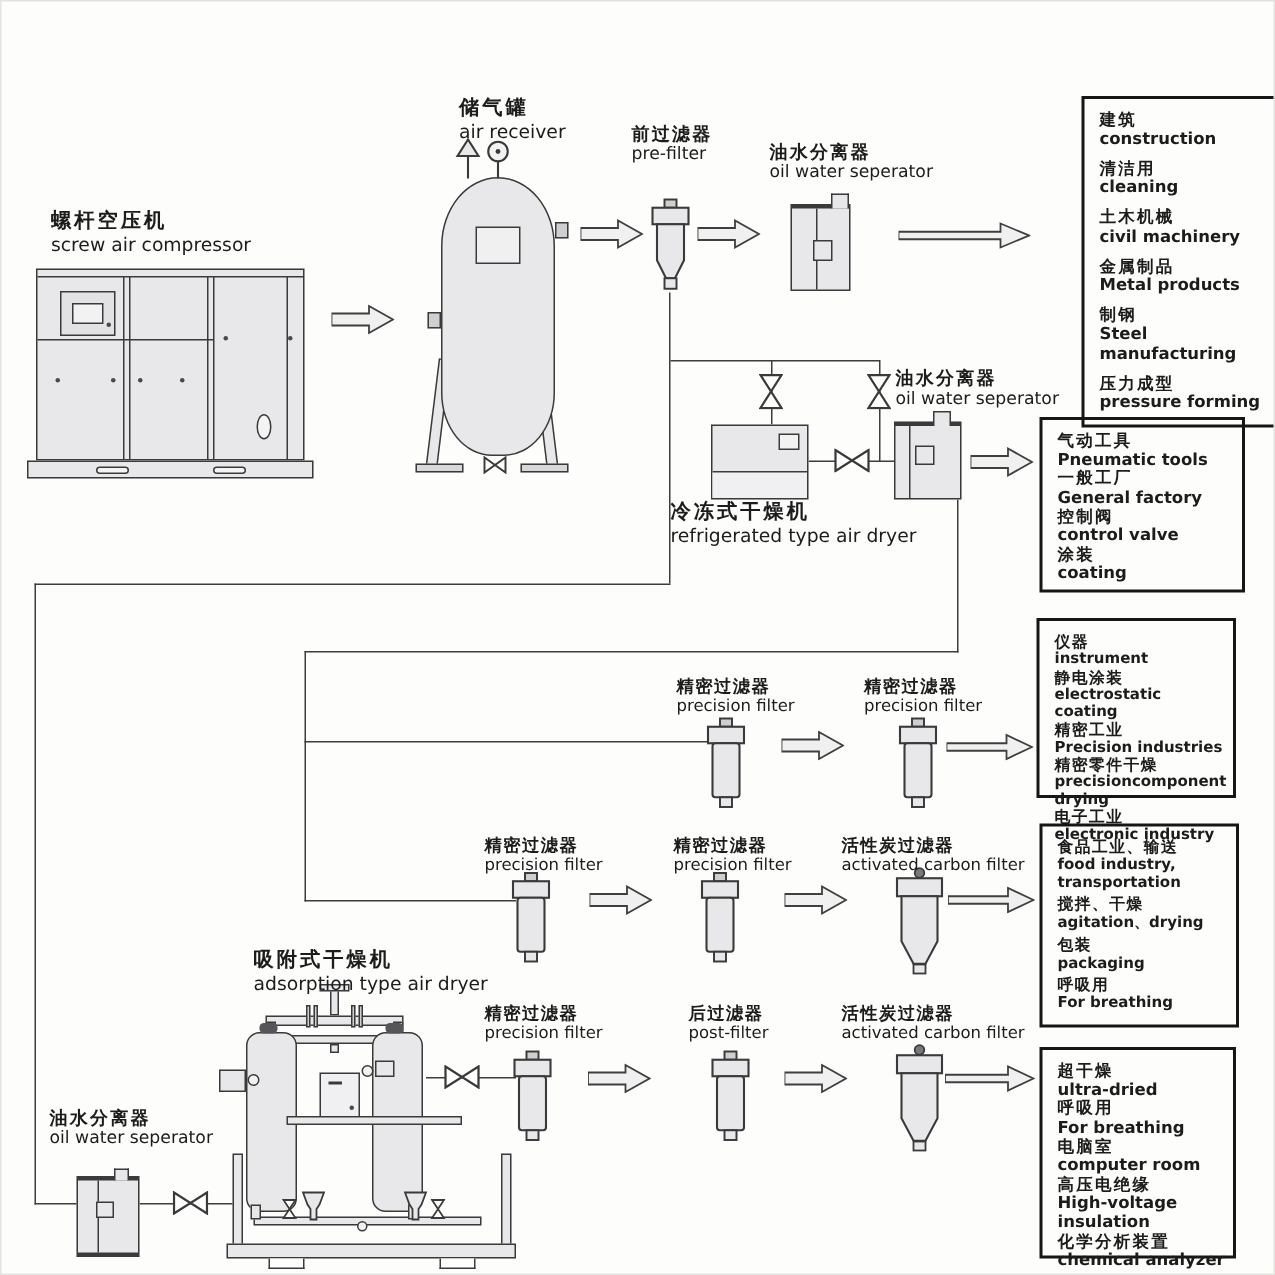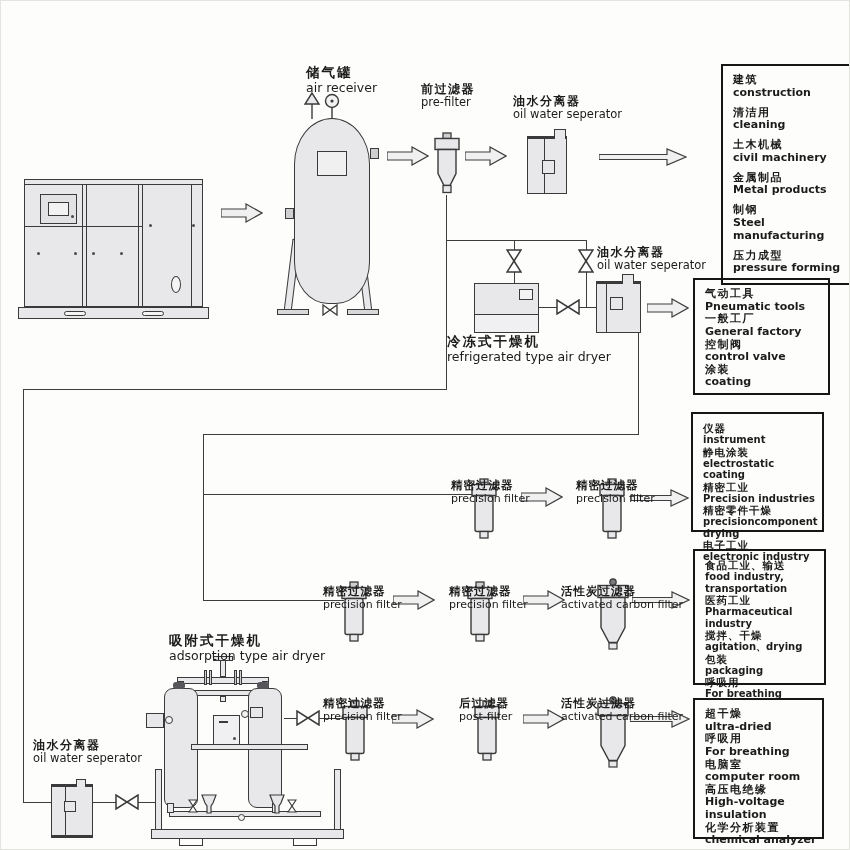--- a/index.html
+++ b/index.html
@@ -13,21 +13,21 @@
   .inner{position:absolute;box-sizing:border-box;}
   .sep-chimney{position:absolute;width:12px;height:10px;top:-10px;background:#e8e8ea;
                border:1.5px solid #3a3a3a;border-bottom:none;box-sizing:border-box;}
   .sep-notch{position:absolute;background:#e8e8ea;border:1.2px solid #3a3a3a;box-sizing:border-box;}
   .sep-div{position:absolute;top:0;bottom:0;width:1px;background:#3a3a3a;}
   .lbl,.lbl-lg,.lbl-md,.lbl-sm{position:absolute;line-height:1.18;white-space:nowrap;}
   .lbl-lg .zh{display:block;font-weight:bold;font-size:13.5px;letter-spacing:2px;}
   .lbl-lg .en{display:block;font-size:12.5px;}
   .lbl-md .zh{display:block;font-weight:bold;font-size:12px;letter-spacing:1.5px;}
   .lbl-md .en{display:block;font-size:11.5px;}
-  .lbl-sm .zh{display:block;font-weight:bold;font-size:11.5px;letter-spacing:1px;margin-top:28px;}
+  .lbl-sm .zh{display:block;font-weight:bold;font-size:11.5px;letter-spacing:1px;}
   .lbl-sm .en{display:block;font-size:11px;}
   .arrow,.valve,.fsvg{position:absolute;}
   .app-box{position:absolute;border:2px solid #161616;box-sizing:border-box;
            display:flex;flex-direction:column;justify-content:space-between;
            padding:8px 4px 8px 10px;}
   .app-item{line-height:1.15;}
   .app-item .zh{font-size:11px;font-weight:bold;letter-spacing:1.5px;}
   .app-item .en{font-size:11px;font-weight:bold;}
   .app-box.small .zh{font-size:10.5px;letter-spacing:1px;}
   .app-box.small .en{font-size:10px;}
@@ -288,20 +288,24 @@
   <svg class="arrow" style="left:391px;top:708px" width="42" height="20" viewBox="0 0 42 20">
       <polygon points="0,6 25,6 25,1 41,10 25,19 25,14 0,14" fill="#f0f0f0" stroke="#3f3f3f" stroke-width="1.2"></polygon>
     </svg>
   <svg class="arrow" style="left:522px;top:708px" width="42" height="20" viewBox="0 0 42 20">
       <polygon points="0,6 25,6 25,1 41,10 25,19 25,14 0,14" fill="#f0f0f0" stroke="#3f3f3f" stroke-width="1.2"></polygon>
     </svg>
   <svg class="arrow" style="left:629px;top:709px" width="60" height="18" viewBox="0 0 60 18">
       <polygon points="0,6.5 42,6.5 42,1 59,9 42,17 42,11.5 0,11.5" fill="#f0f0f0" stroke="#3f3f3f" stroke-width="1.2"></polygon>
     </svg>
 
+  <div class="lbl-lg" style="left:33px;top:139px">
+    <span class="zh">螺杆空压机</span>
+    <span class="en">screw air compressor</span>
+  </div>
   <div class="lbl-lg" style="left:305px;top:64px">
     <span class="zh">储气罐</span>
     <span class="en">air receiver</span>
   </div>
   <div class="lbl-md" style="left:420px;top:81px">
     <span class="zh">前过滤器</span>
     <span class="en">pre-filter</span>
   </div>
   <div class="lbl-md" style="left:512px;top:93px">
     <span class="zh">油水分离器</span>
@@ -421,24 +425,20 @@
         <div class="zh">电子工业</div>
         <div class="en">electronic industry</div>
       </div>
     </div>
   <div class="app-box small" style="left:692px;top:548px;width:133px;height:136px">
       <div class="app-item">
         <div class="zh">食品工业、输送</div>
         <div class="en">food industry, transportation</div>
       </div>
       <div class="app-item">
-        <div class="zh">医药工业</div>
-        <div class="en">Pharmaceutical industry</div>
-      </div>
-      <div class="app-item">
         <div class="zh">搅拌、干燥</div>
         <div class="en">agitation、drying</div>
       </div>
       <div class="app-item">
         <div class="zh">包装</div>
         <div class="en">packaging</div>
       </div>
       <div class="app-item">
         <div class="zh">呼吸用</div>
         <div class="en">For breathing</div>

